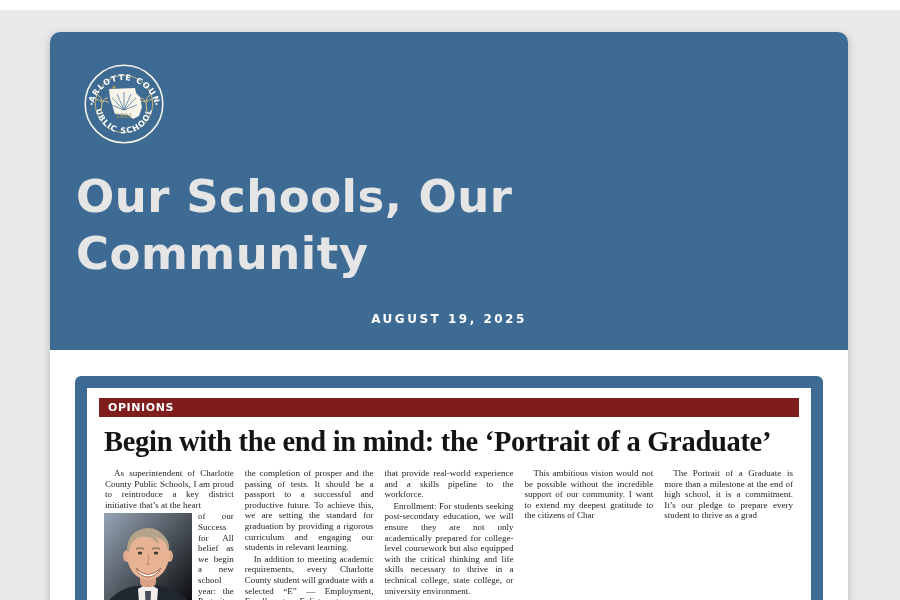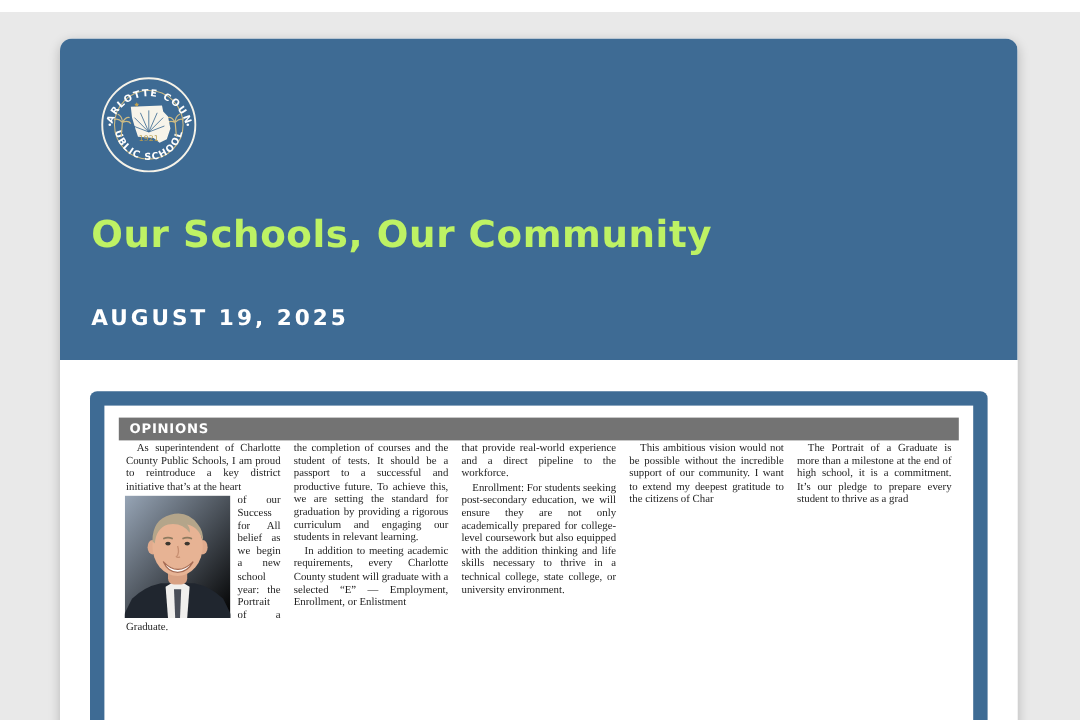--- a/index.html
+++ b/index.html
@@ -18,49 +18,50 @@
   }
 
   .hero {
     background: #3e6b94;
     padding: 32px 26px 24px 26px;
   }
   .seal { width: 80px; height: 80px; margin-left: 8px; display: block; }
 
   .hero-title {
     margin-top: 24px;
-    color: #bef264;
-    font-size: 31px;
+    color: #e5e5e5;
+    font-size: 45px;
     line-height: 57px;
     font-weight: bold;
     letter-spacing: 0.5px;
     max-width: 560px;
   }
   .hero-date {
     margin-top: 30px;
     color: #ffffff;
-    font-size: 18px;
+    font-size: 12px;
     font-weight: bold;
     letter-spacing: 2.5px;
+    text-align: center;
   }
 
   .body-section { padding: 26px 25px 40px 25px; background: #ffffff; }
 
   .clip-frame {
     background: #3e6b94;
     border-radius: 6px;
     padding: 12px;
   }
   .paper {
     background: #ffffff;
     padding: 10px 12px 30px 12px;
     min-height: 420px;
   }
   .opinions-bar {
-    background: #737373;
+    background: #7f1d1d;
     color: #ffffff;
     font-size: 11px;
     font-weight: bold;
     letter-spacing: 0.6px;
     padding: 3px 9px 3px 9px;
   }
   .headline {
     font-family: "Liberation Serif", "DejaVu Serif", serif;
     font-weight: bold;
     font-size: 28.5px;
@@ -140,20 +141,21 @@
 
     <div class="hero-date">AUGUST 19, 2025</div>
   </div>
 
   <div class="body-section">
     <div class="clip-frame">
       <div class="paper">
 
         <div class="opinions-bar">OPINIONS</div>
 
+        <div class="headline">Begin with the end in mind: the ‘Portrait of a Graduate’</div>
 
         <div class="columns">
 
           <div class="col">
             <p class="indent">As superintendent of Charlotte County Public Schools, I am proud to reintroduce a key district initiative that’s at the heart</p>
             <svg class="headshot" viewBox="0 0 88 102">
               <defs>
                 <linearGradient id="bgGrad" x1="0" y1="0" x2="1" y2="1">
                   <stop offset="0" stop-color="#97a5b6"></stop>
                   <stop offset="1" stop-color="#6271847"></stop>
@@ -184,27 +186,27 @@
 
               <path d="M44,42 Q46,48 43,51 Q44,52 46,51" stroke="#c78f71" stroke-width="1.1" fill="none"></path>
 
               <path d="M32,55 Q44,68 57,55 Q52,64 44,64 Q36,64 32,55 Z" fill="#fdfdfd" stroke="#a56a52" stroke-width="1"></path>
             </svg>
             <p>of our Success for All belief as we begin a new school year: the Portrait of a Graduate.</p>
 
           </div>
 
           <div class="col">
-            <p>the completion of courses and the student of tests. It should be a passport to a successful and productive future. To achieve this, we are setting the standard for graduation by providing a rigorous curriculum and engaging our students in relevant learning.</p>
+            <p>the completion of prosper and the passing of tests. It should be a passport to a successful and productive future. To achieve this, we are setting the standard for graduation by providing a rigorous curriculum and engaging our students in relevant learning.</p>
             <p class="indent">In addition to meeting academic requirements, every Charlotte County student will graduate with a selected “E” — Employment, Enrollment, or Enlistment</p>
           </div>
 
           <div class="col">
-            <p>that provide real-world experience and a direct pipeline to the workforce.</p>
-            <p class="indent">Enrollment: For students seeking post-secondary education, we will ensure they are not only academically prepared for college-level coursework but also equipped with the addition thinking and life skills necessary to thrive in a technical college, state college, or university environment.</p>
+            <p>that provide real-world experience and a skills pipeline to the workforce.</p>
+            <p class="indent">Enrollment: For students seeking post-secondary education, we will ensure they are not only academically prepared for college-level coursework but also equipped with the critical thinking and life skills necessary to thrive in a technical college, state college, or university environment.</p>
           </div>
 
           <div class="col">
             <p class="indent">This ambitious vision would not be possible without the incredible support of our community. I want to extend my deepest gratitude to the citizens of Char</p>
           </div>
 
           <div class="col">
             <p class="indent">The Portrait of a Graduate is more than a milestone at the end of high school, it is a commitment. It’s our pledge to prepare every student to thrive as a grad</p>
           </div>
 

